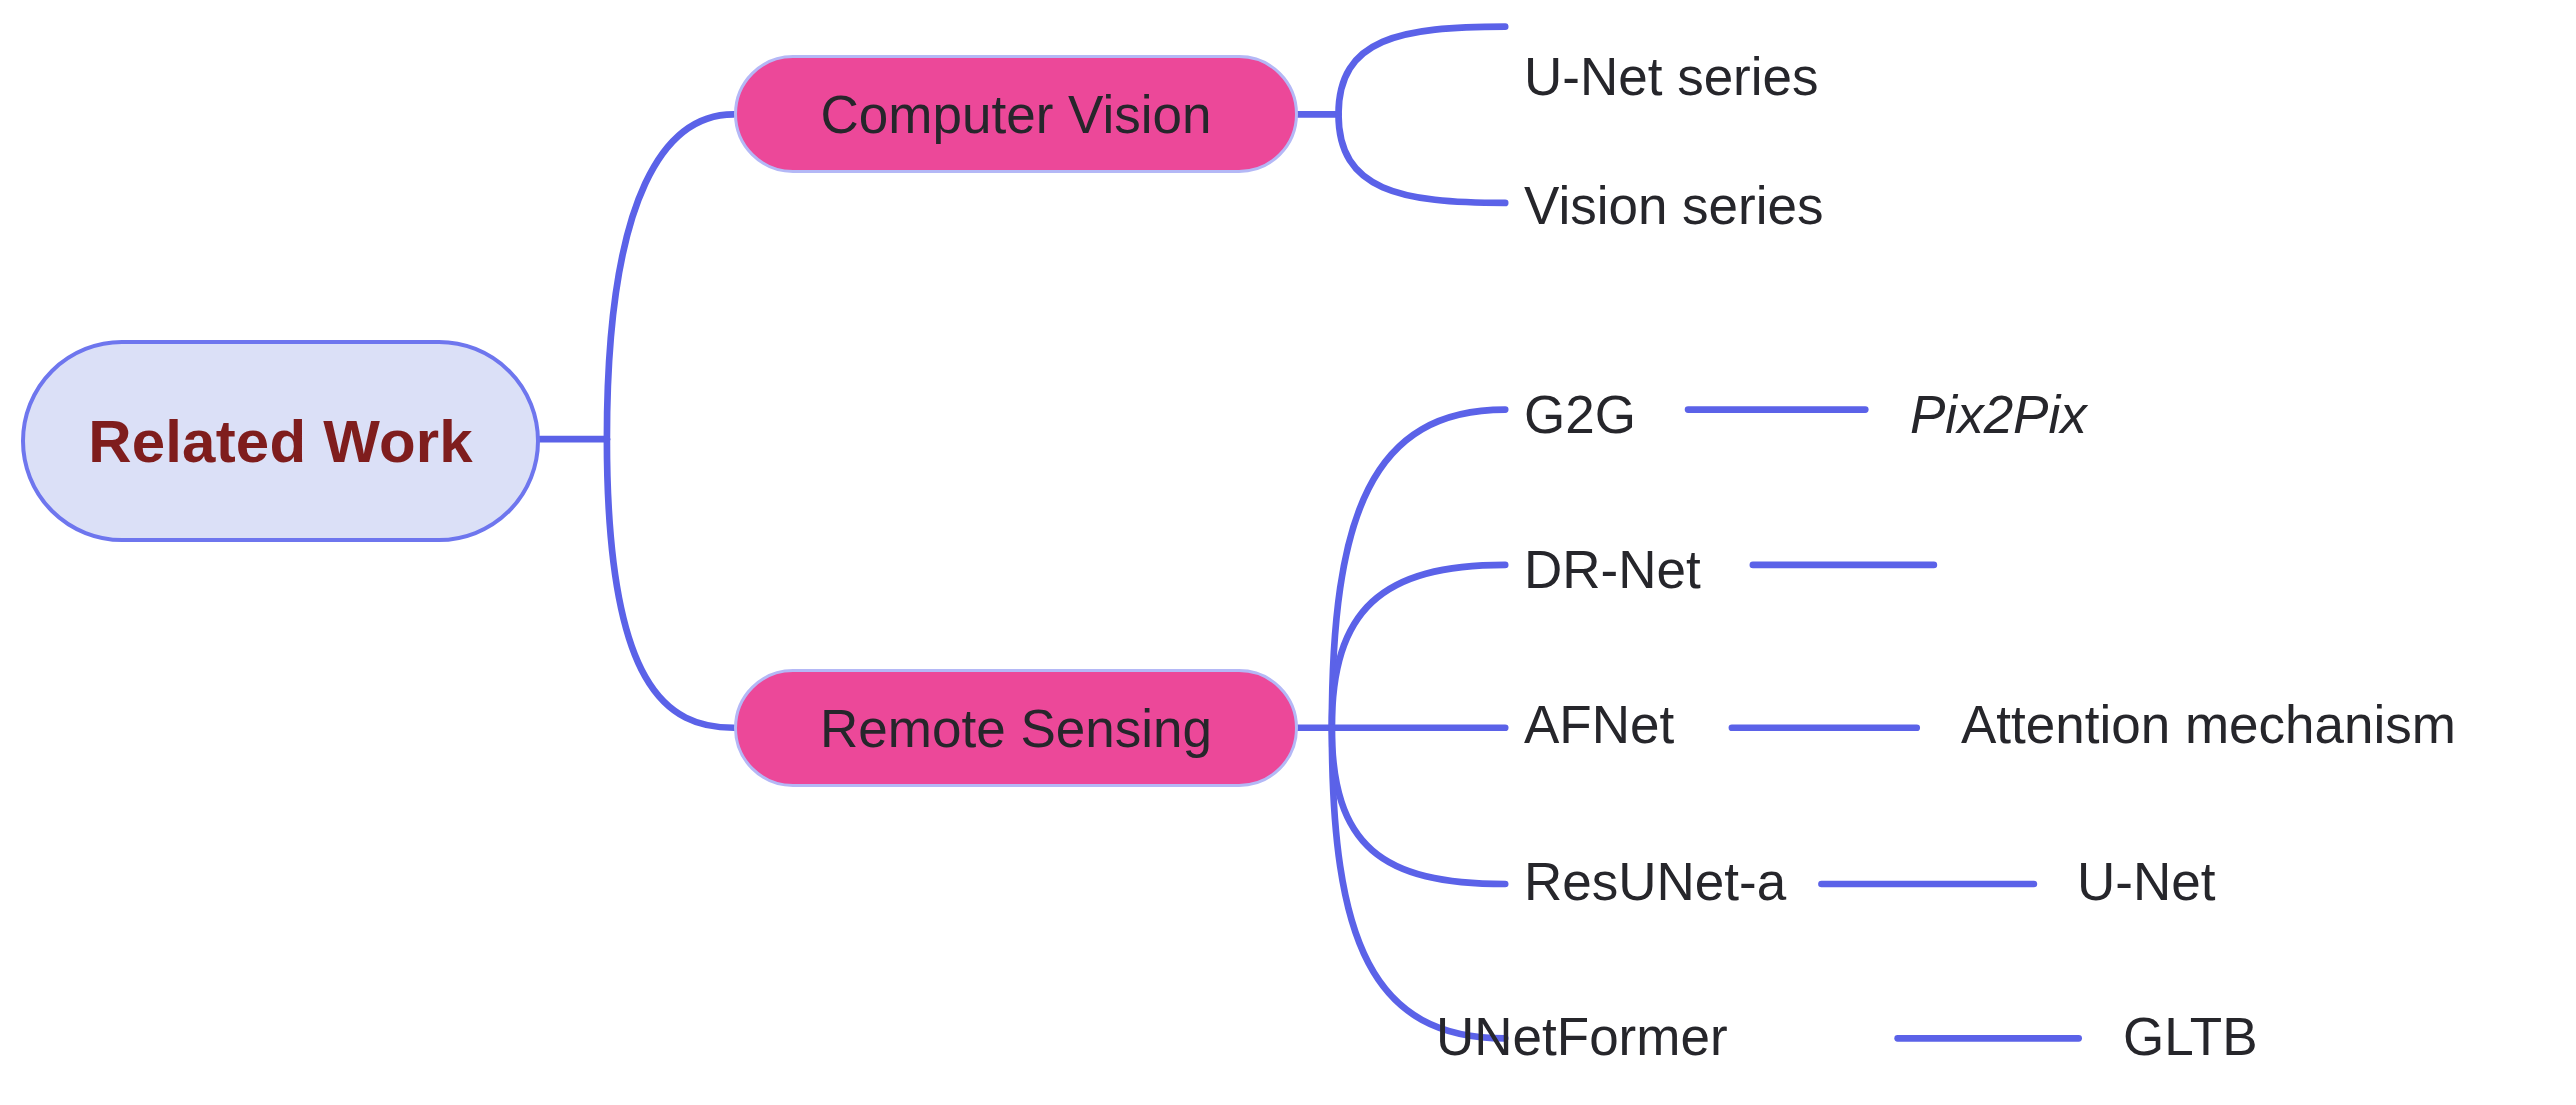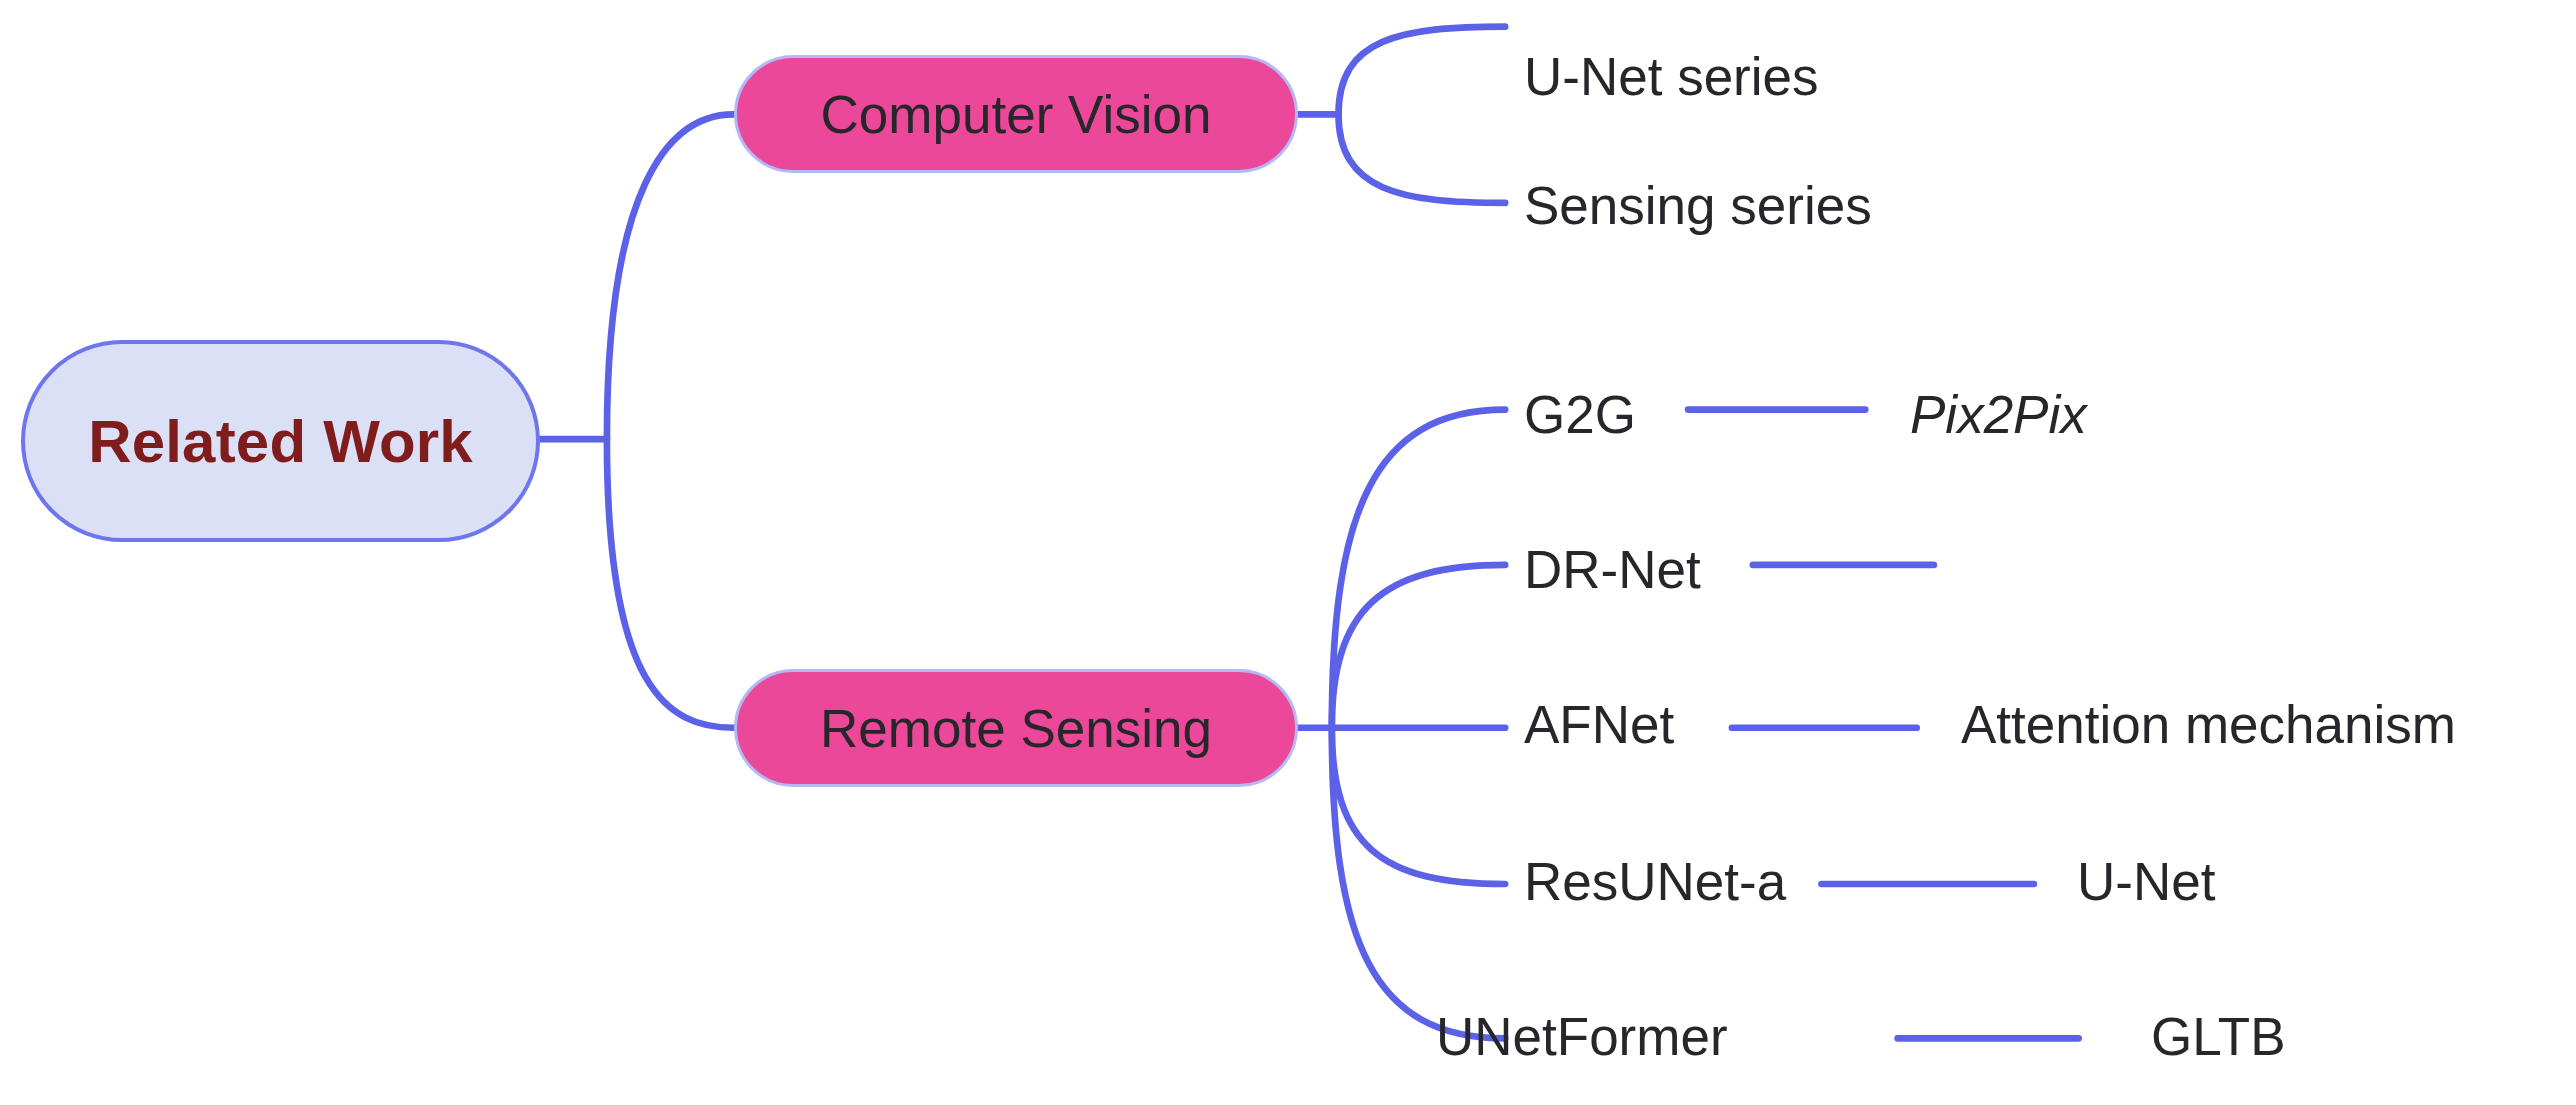--- a/index.html
+++ b/index.html
@@ -120,30 +120,30 @@
   <div class="node node-branch node-cv">
     <span>Computer Vision</span>
   </div>
 
   <div class="node node-branch node-rs">
     <span>Remote Sensing</span>
   </div>
 
   <div class="leaf" style="left:1524px; top:50px;">U-Net series</div>
 
-  <div class="leaf" style="left:1524px; top:179px;">Sensing series</div>
+  <div class="leaf" style="left:1524px; top:179px;">Vision series</div>
 
   <div class="leaf" style="left:1524px; top:388px;">G2G</div>
   <div class="leaf" style="left:1910px; top:388px;font-style:italic;">Pix2Pix</div>
 
   <div class="leaf" style="left:1524px; top:543px;">DR-Net</div>
 
   <div class="leaf" style="left:1524px; top:698px;">AFNet</div>
   <div class="leaf" style="left:1961px; top:698px;">Attention mechanism</div>
 
   <div class="leaf" style="left:1524px; top:855px;">ResUNet-a</div>
   <div class="leaf" style="left:2077px; top:855px;">U-Net</div>
 
   <div class="leaf" style="left:1436px; top:1010px;">UNetFormer</div>
-  <div class="leaf" style="left:2123px; top:1010px;margin-left:28px;">GLTB</div>
+  <div class="leaf" style="left:2123px; top:1010px;">GLTB</div>
 
 </div>
 
 
 </body></html>

